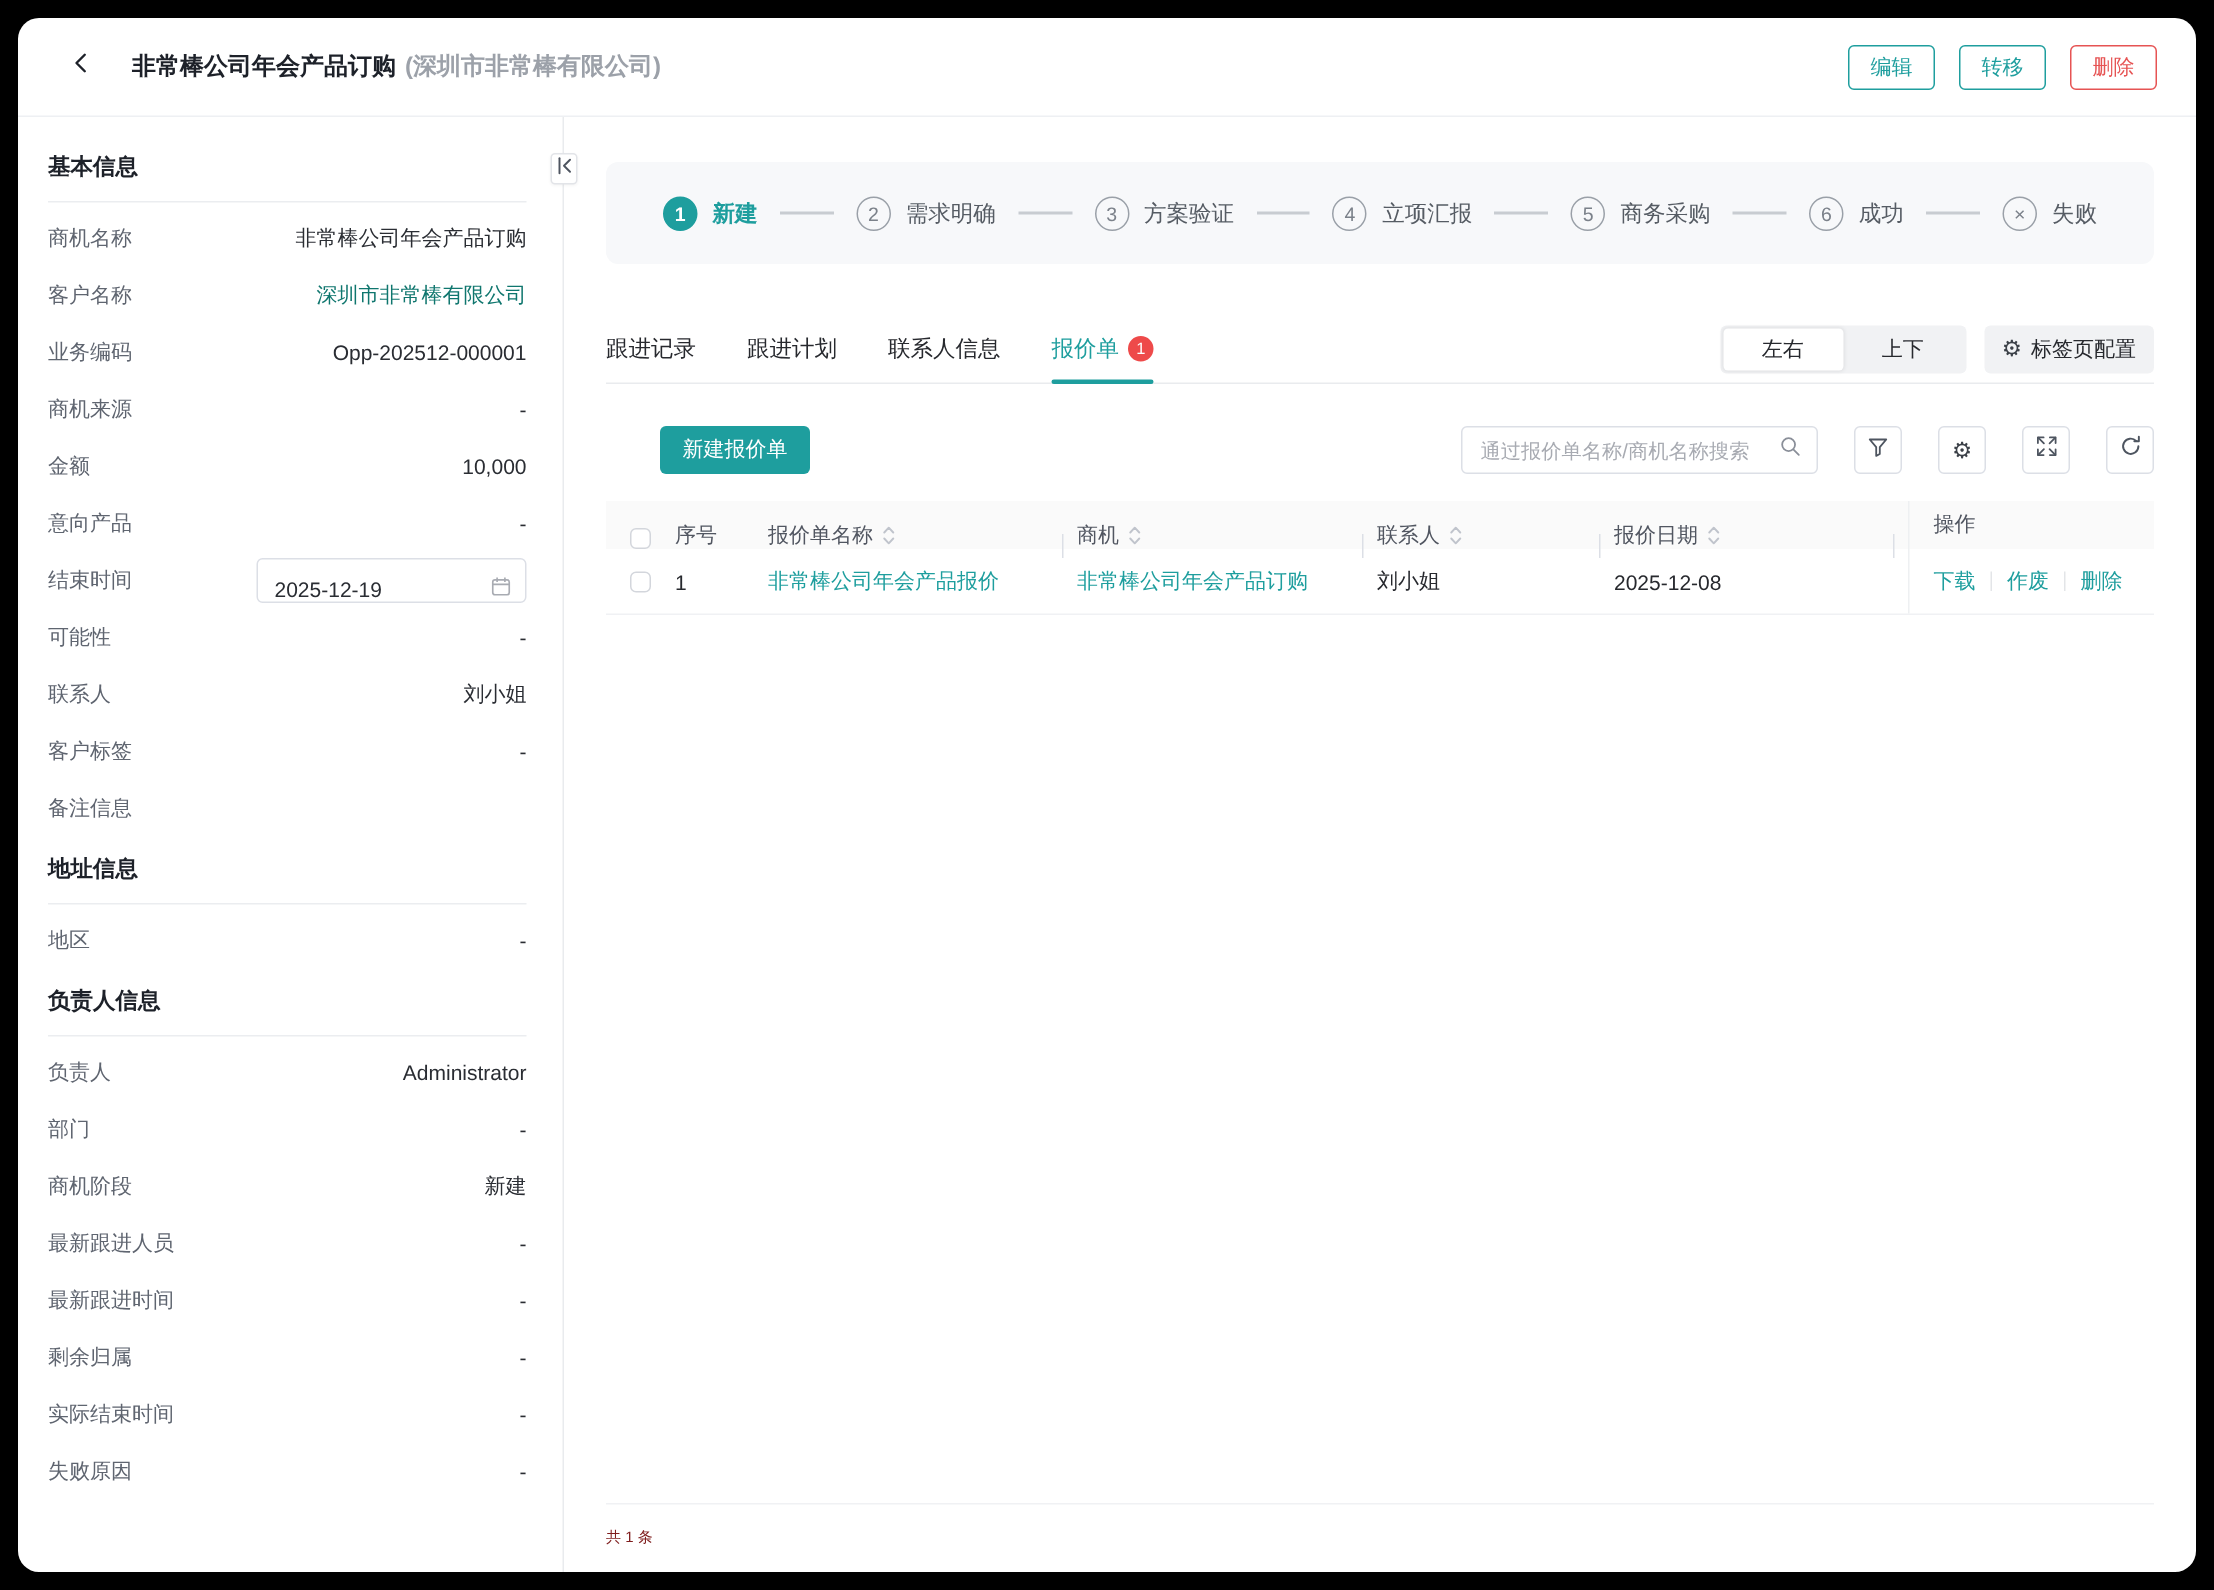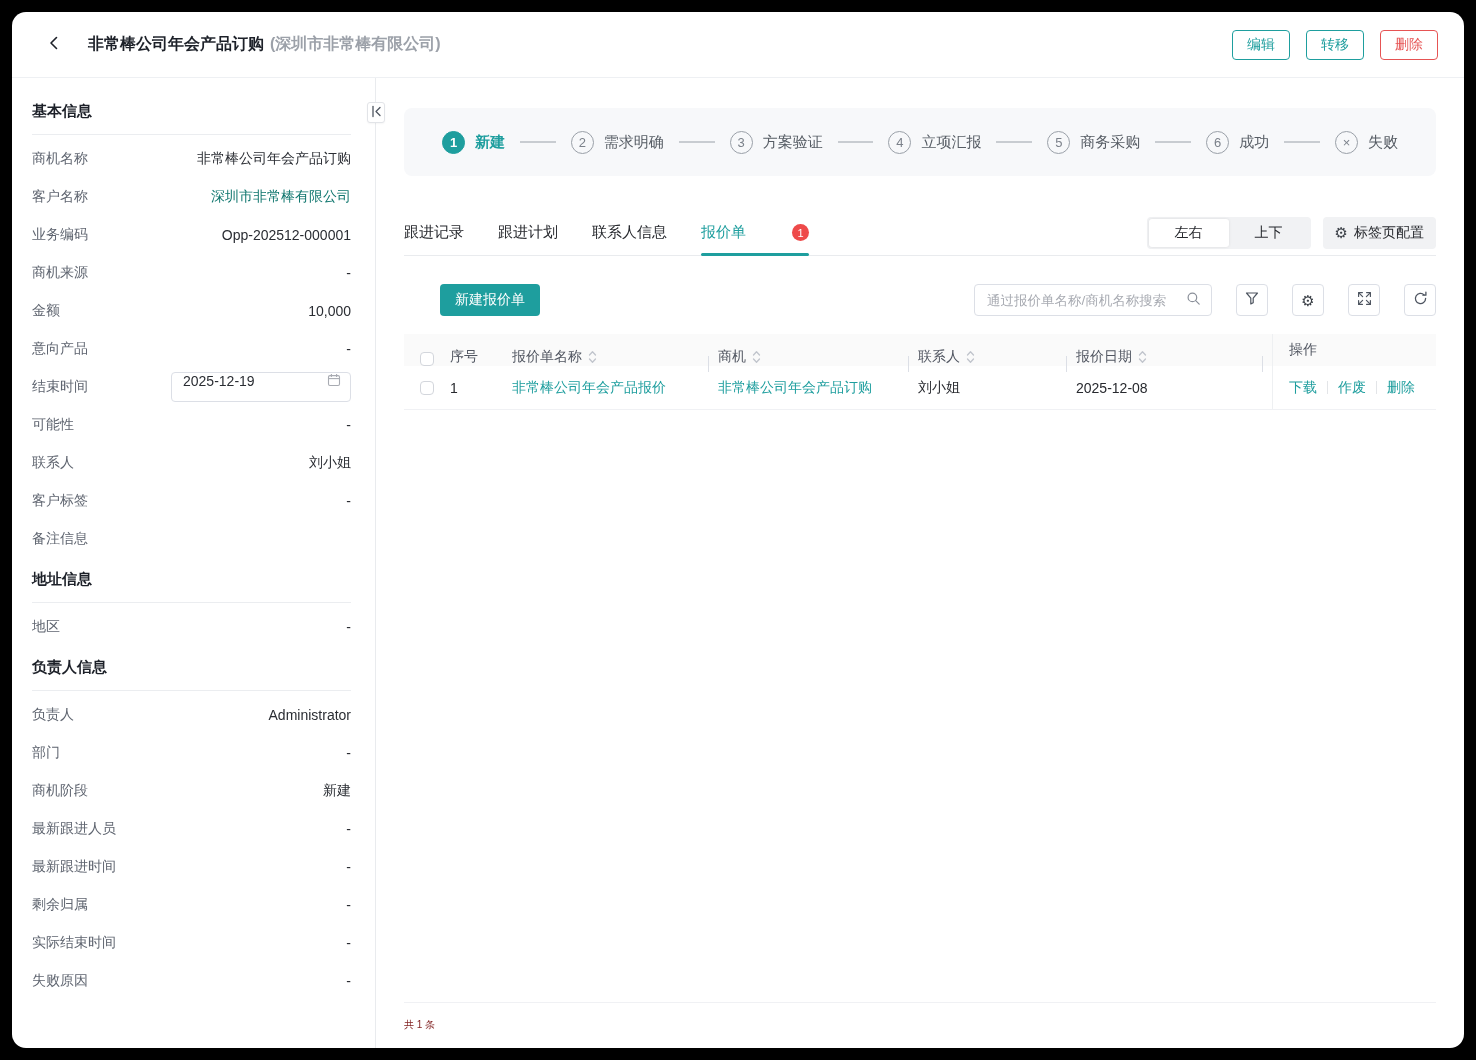--- a/index.html
+++ b/index.html
@@ -24,21 +24,21 @@
 
   
   .sidebar { flex:0 0 364px; border-right:1px solid #e9ebee; padding:12px 24px 0 20px; overflow:hidden; }
   .section-title { font-size:15px; font-weight:bold; color:#1d2129; padding-top:12px; }
   .section-divider { border:none; border-top:1px solid #ebedf0; margin:13px 0 5px 0; }
   .field-row { height:38px; display:flex; align-items:center; justify-content:space-between; font-size:14px; }
   .field-label { color:#5f6570; }
   .field-value { color:#2a2d33; text-align:right; }
   .field-value.link { color:#0f766e; cursor:pointer; }
   .date-input { width:180px; height:30px; border:1px solid #dcdfe6; border-radius:4px; display:flex;
-    align-items:flex-start; padding:0 9px 0 11px; cursor:pointer; }
+    align-items:flex-end; padding:0 9px 0 11px; cursor:pointer; }
   .date-input .val { flex:1; font-size:14px; color:#2a2d33; }
 
   
   .main { flex:1; position:relative; display:flex; flex-direction:column; min-width:0;
     padding:30px 28px 14px 28px; }
   .collapse-handle { position:absolute; left:-9px; top:24px; width:18px; height:21px; background:#fff;
     border:1px solid #e2e4e8; border-radius:3px; display:flex; align-items:center; justify-content:center;
     cursor:pointer; box-shadow:0 1px 2px rgba(0,0,0,.04); }
 
   .stepper { flex:0 0 68px; background:#f7f8fa; border-radius:8px; display:flex; align-items:center;
@@ -48,21 +48,21 @@
     justify-content:center; font-size:13px; border:1px solid #9aa0a8; color:#7b818a; background:transparent; }
   .step.active .step-circle { background:#1e9e9e; border-color:#1e9e9e; color:#fff; font-weight:bold; }
   .step-label { margin-left:10px; font-size:15px; color:#565c64; }
   .step.active .step-label { color:#1e9e9e; font-weight:bold; }
   .step-line { flex:1; height:2px; background:#c8ccd1; margin:0 15px; min-width:14px; }
 
   
   .tabbar { margin-top:34px; flex:0 0 46px; display:flex; align-items:center; border-bottom:1px solid #e9ebee; }
   .tab { margin-right:34px; height:100%; display:flex; align-items:center; font-size:15px; color:#27292e;
     position:relative; cursor:pointer; }
-  .tab.active { color:#1e9e9e;gap:40px; }
+  .tab.active { color:#1e9e9e; }
   .tab.active::after { content:""; position:absolute; left:0; right:0; bottom:-1px; height:3px;
     background:#1e9e9e; border-radius:2px; }
   .tab-badge { margin-left:6px; min-width:17px; height:17px; padding:0 4px; border-radius:9px;
     background:#ee4a4a; color:#fff; font-size:11px; display:flex; align-items:center; justify-content:center; }
   .tab-right { margin-left:auto; display:flex; align-items:center; gap:12px; }
   .seg { height:32px; background:#f1f2f4; border-radius:4px; padding:2px; display:flex; }
   .seg-opt { width:80px; display:flex; align-items:center; justify-content:center; font-size:14px;
     color:#27292e; border-radius:3px; cursor:pointer; }
   .seg-opt.selected { background:#fff; box-shadow:0 0 3px rgba(0,0,0,.10); }
   .cfg-btn { height:32px; background:#f1f2f4; border-radius:4px; padding:0 12px; display:flex;

